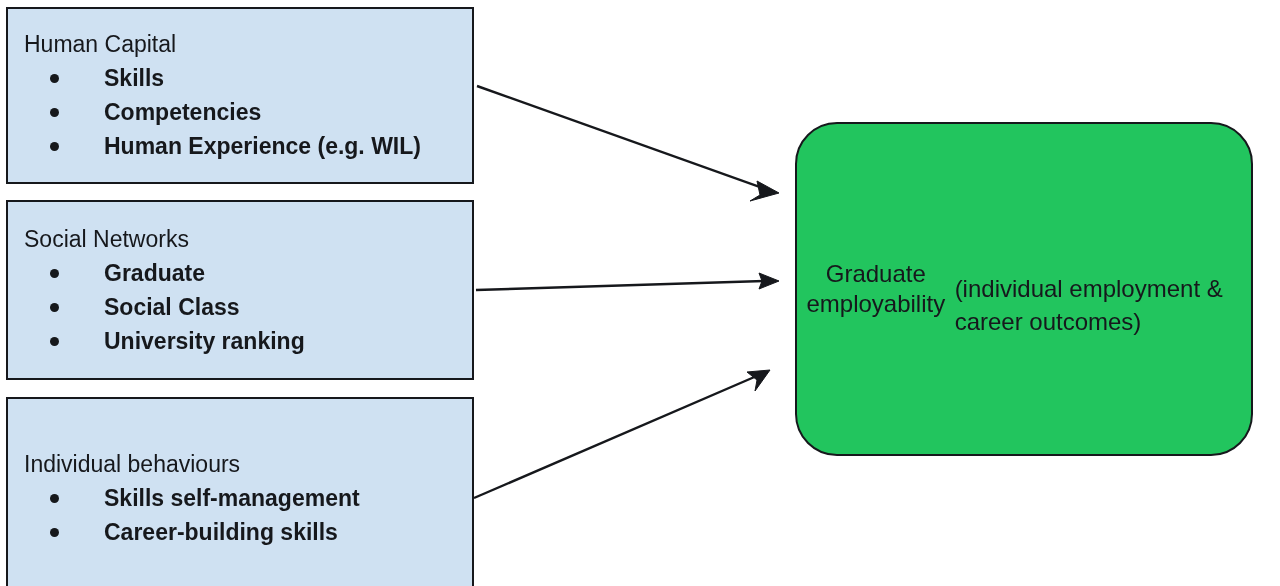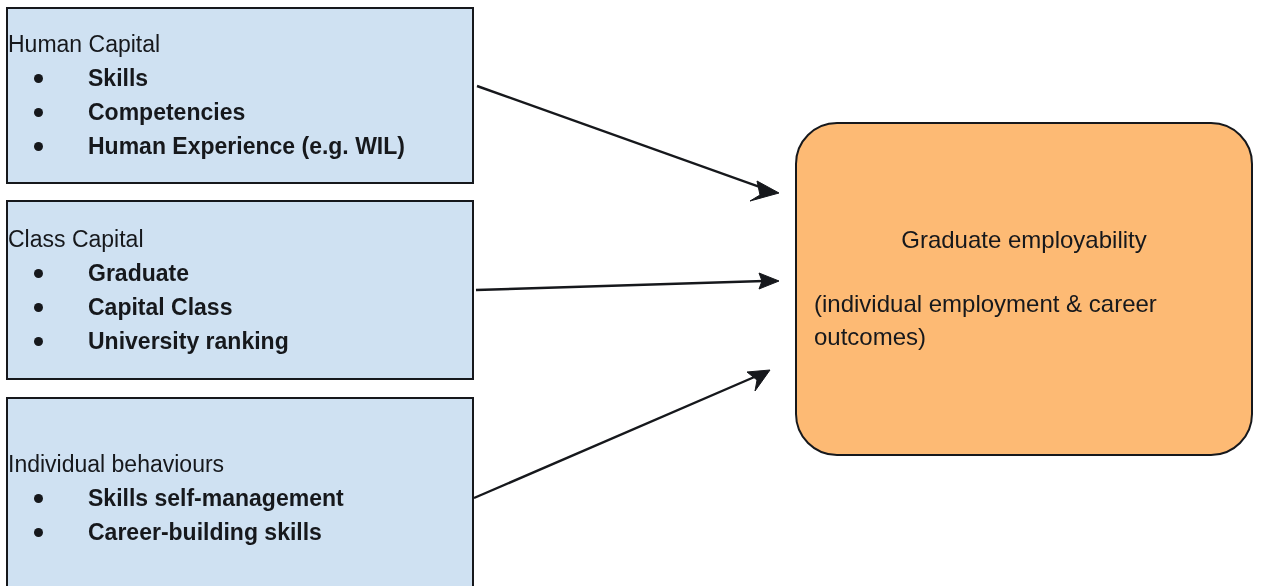--- a/index.html
+++ b/index.html
@@ -27,20 +27,21 @@
     border: 2px solid #16181c;
     display: flex;
     flex-direction: column;
     justify-content: center;
   }
   #box-human    { left: 6px;  top: 7px;   width: 468px; height: 177px; }
   #box-social   { left: 6px;  top: 200px; width: 468px; height: 180px; }
   #box-behaviour{ left: 6px;  top: 397px; width: 468px; height: 202px; }
 
   .box-inner {
+    padding-left: 16px;
     padding-right: 10px;
   }
   .box-title {
     font-size: 23px;
     line-height: 33px;
     color: #16181c;
     white-space: nowrap;
   }
   .bullet-list {
     list-style: none;
@@ -67,25 +68,25 @@
   }
 
   
   #box-outcome {
     position: absolute;
     box-sizing: border-box;
     left: 795px;
     top: 122px;
     width: 458px;
     height: 334px;
-    background: #fdba74;
+    background: #22c55e;
     border: 2px solid #16181c;
     border-radius: 42px;
     display: flex;
-    flex-direction: column;
+    flex-direction: row;
     align-items: center;
     justify-content: center;
   }
   .outcome-title {
     font-size: 24px;
     line-height: 30px;
     color: #16181c;
     text-align: center;
   }
   .outcome-sub {
@@ -127,29 +128,29 @@
         <li class="bullet-item">
           <span class="bullet-dot"></span>
           <span>Human Experience (e.g. WIL)</span>
         </li>
       </ul>
     </div>
   </div>
 
   <div class="factor-box" id="box-social">
     <div class="box-inner">
-      <div class="box-title">Class Capital</div>
+      <div class="box-title">Social Networks</div>
       <ul class="bullet-list">
         <li class="bullet-item">
           <span class="bullet-dot"></span>
           <span>Graduate</span>
         </li>
         <li class="bullet-item">
           <span class="bullet-dot"></span>
-          <span>Capital Class</span>
+          <span>Social Class</span>
         </li>
         <li class="bullet-item">
           <span class="bullet-dot"></span>
           <span>University ranking</span>
         </li>
       </ul>
     </div>
   </div>
 
   <div class="factor-box" id="box-behaviour">

